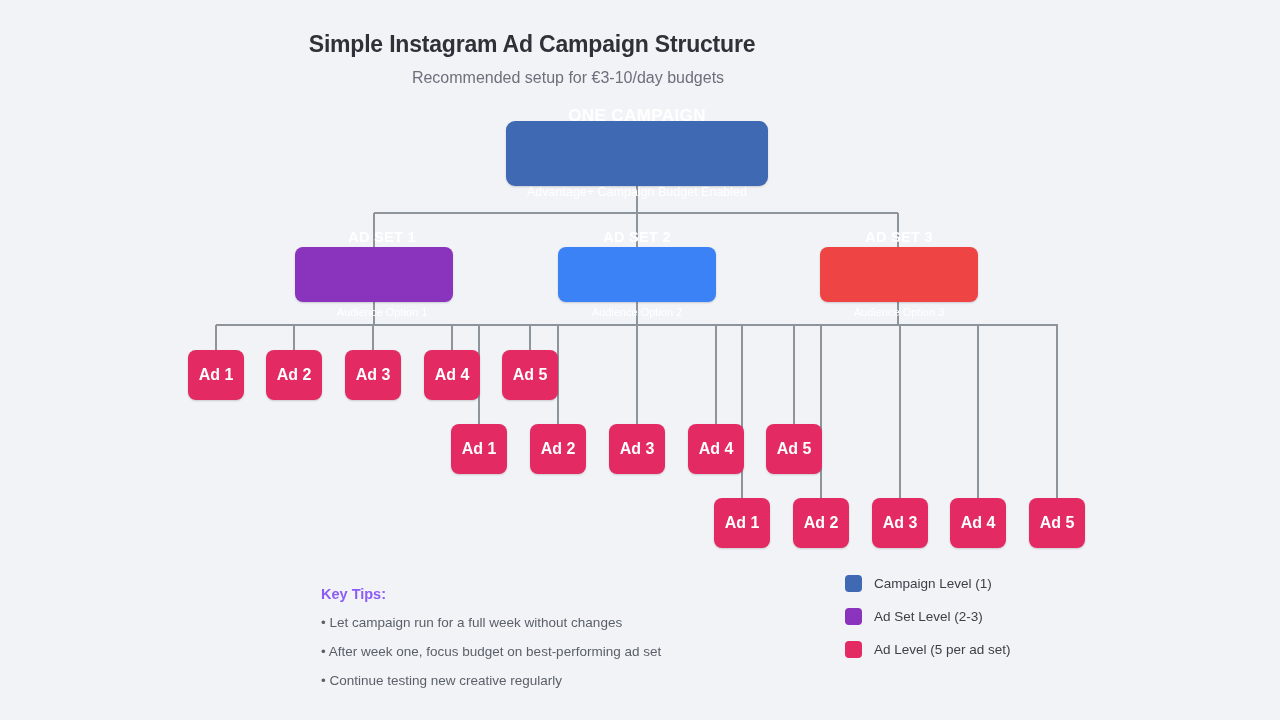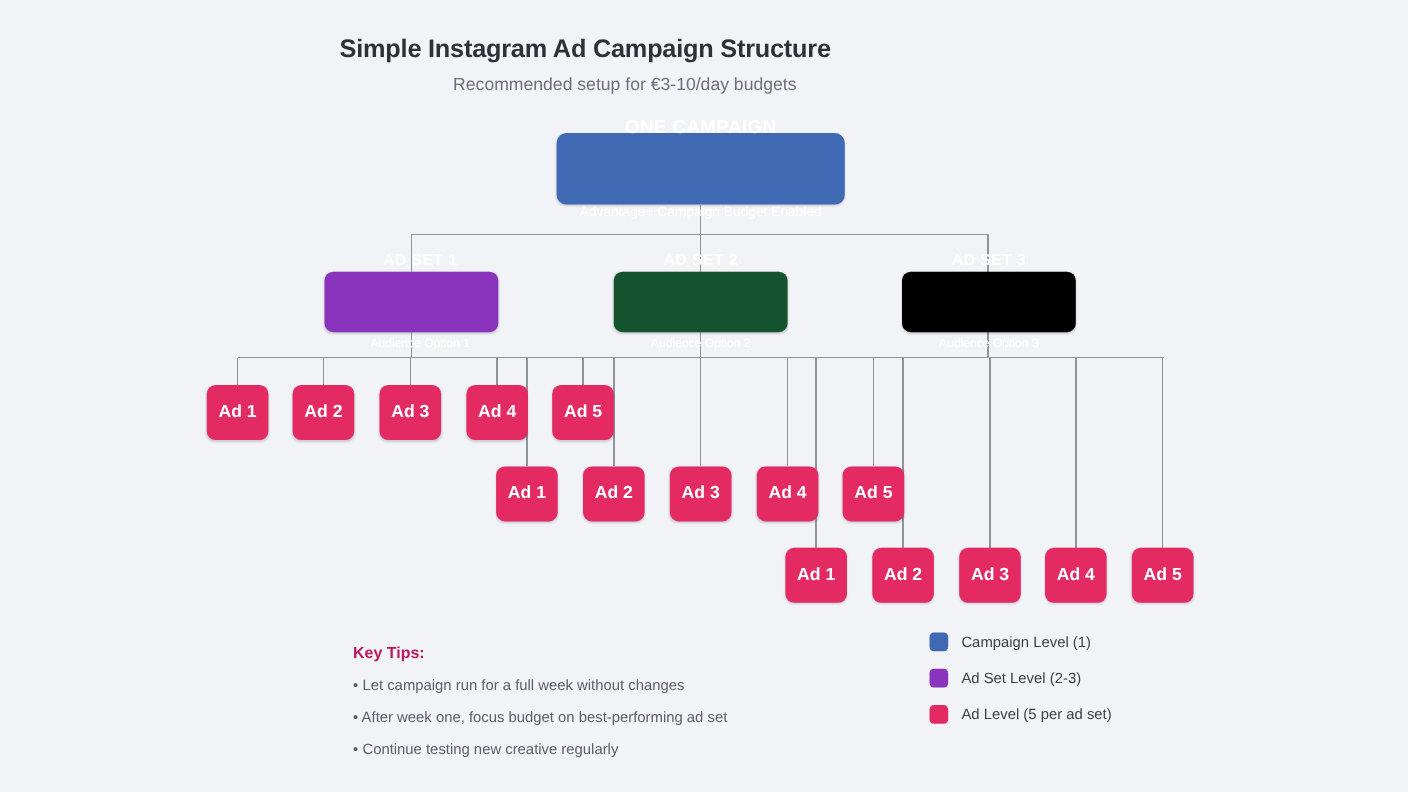--- a/index.html
+++ b/index.html
@@ -48,21 +48,21 @@
 
   .adset{width:158px;height:55px;}
   .adset .n-title{font-size:14.5px;letter-spacing:.3px;margin-bottom:4px;}
   .adset .n-sub{font-size:11px;}
 
   .ad{width:56px;height:50px;border-radius:8px;}
   .ad .n-title{font-size:16px;font-weight:bold;}
 
   
   .tips{position:absolute;left:321px;top:586px;width:420px;}
-  .tips-head{font-size:14.5px;font-weight:bold;color:#be185d;margin-bottom:13px;}
+  .tips-head{font-size:14.5px;font-weight:bold;color:#8b5cf6;margin-bottom:13px;}
   .tip{font-size:13.5px;color:#5a6069;margin-bottom:13px;line-height:1.2;}
 
   
   .legend{position:absolute;left:845px;top:571px;}
   .legend-row{display:flex;align-items:center;height:25px;margin-bottom:8px;}
   .swatch{width:17px;height:17px;border-radius:4px;margin-right:12px;flex:none;}
   .legend-label{font-size:13.5px;color:#3c4148;white-space:nowrap;}
 </style>
 </head>
 <body>
@@ -112,25 +112,25 @@
 
   <div class="node campaign" style="left:506px;top:121px;background:#4069b4;">
     <div class="n-title">ONE CAMPAIGN</div>
     <div class="n-sub">Advantage+ Campaign Budget Enabled</div>
   </div>
 
   <div class="node adset" style="left:295px;top:247px;background:#8a34be;padding-left:16px;">
     <div class="n-title">AD SET 1</div>
     <div class="n-sub">Audience Option 1</div>
   </div>
-  <div class="node adset" style="left:558px;top:247px;background:#14532d;">
+  <div class="node adset" style="left:558px;top:247px;background:#3b82f6;">
     <div class="n-title">AD SET 2</div>
     <div class="n-sub">Audience Option 2</div>
   </div>
-  <div class="node adset" style="left:820px;top:247px;background:#000000;">
+  <div class="node adset" style="left:820px;top:247px;background:#ef4444;">
     <div class="n-title">AD SET 3</div>
     <div class="n-sub">Audience Option 3</div>
   </div>
 
   <div class="node ad" style="left:188px;top:350px;background:#e32a63;">
     <div class="n-title">Ad 1</div>
     </div>
   <div class="node ad" style="left:266px;top:350px;background:#e32a63;">
     <div class="n-title">Ad 2</div>
     </div>

